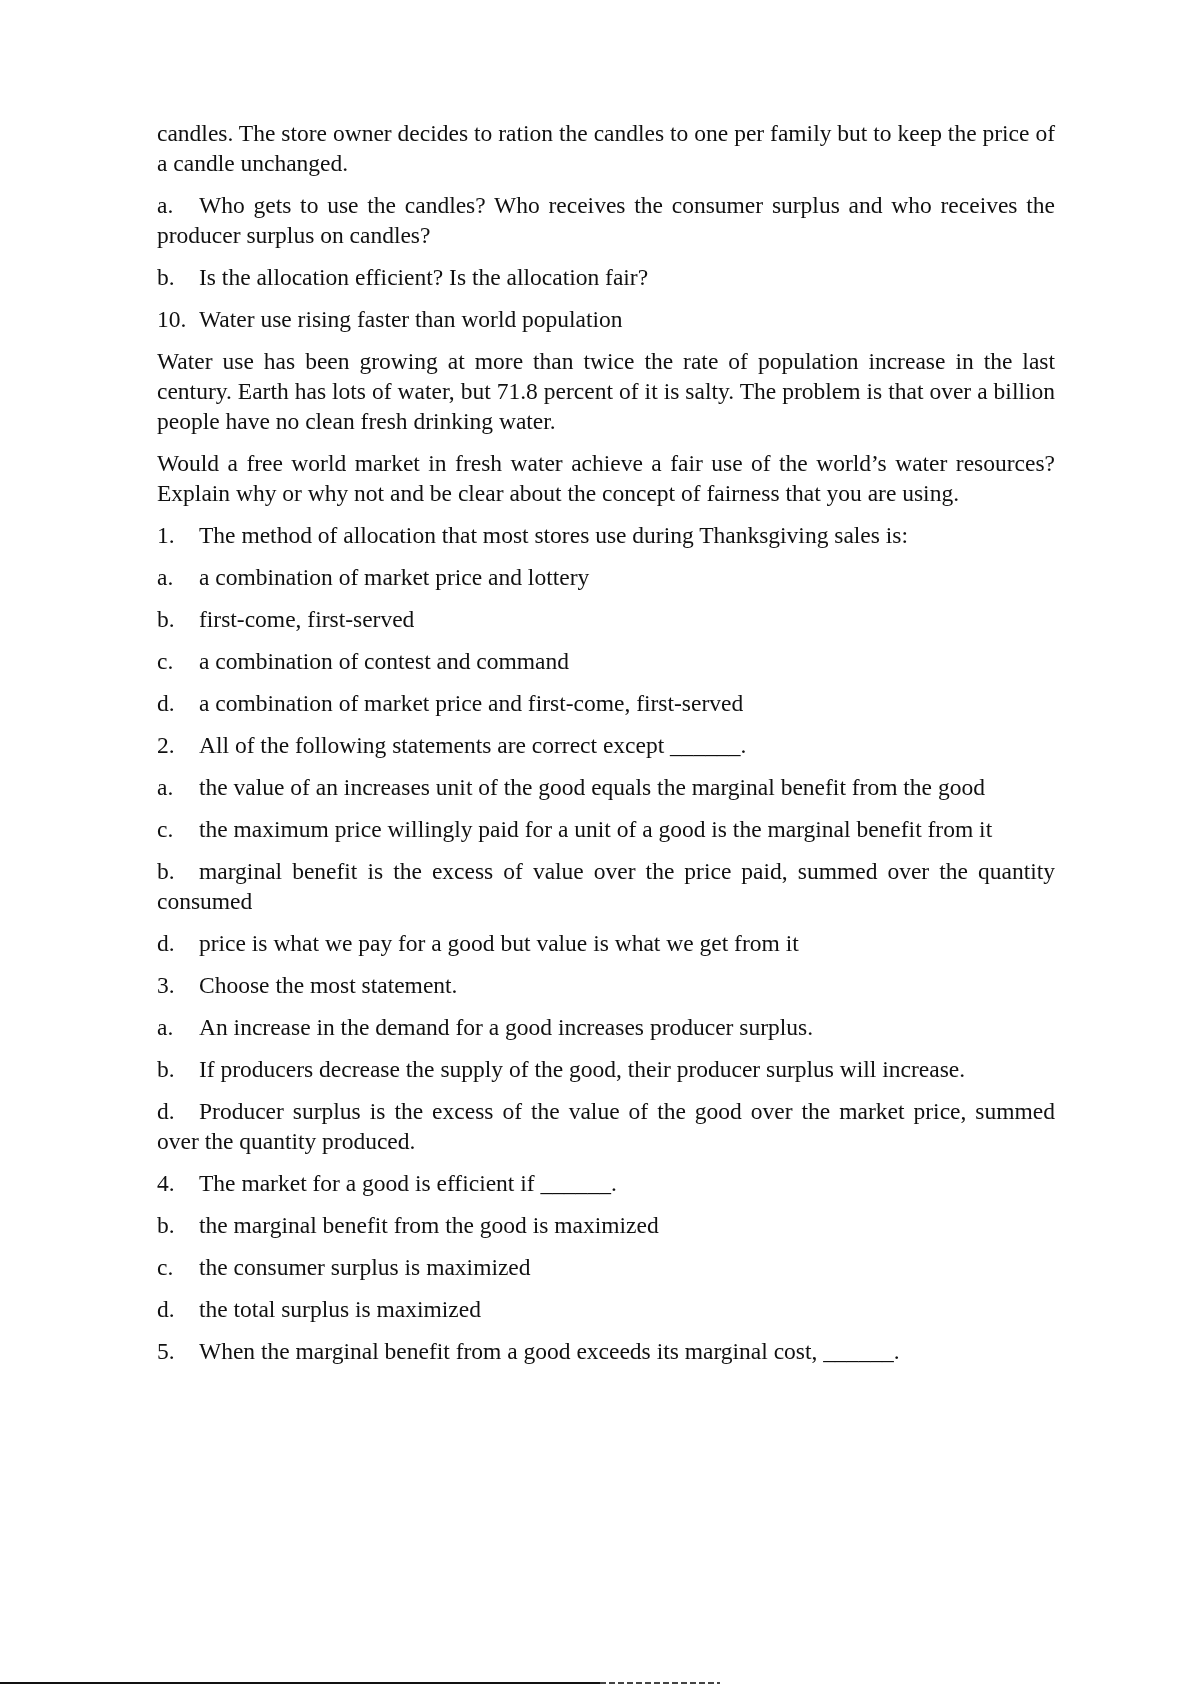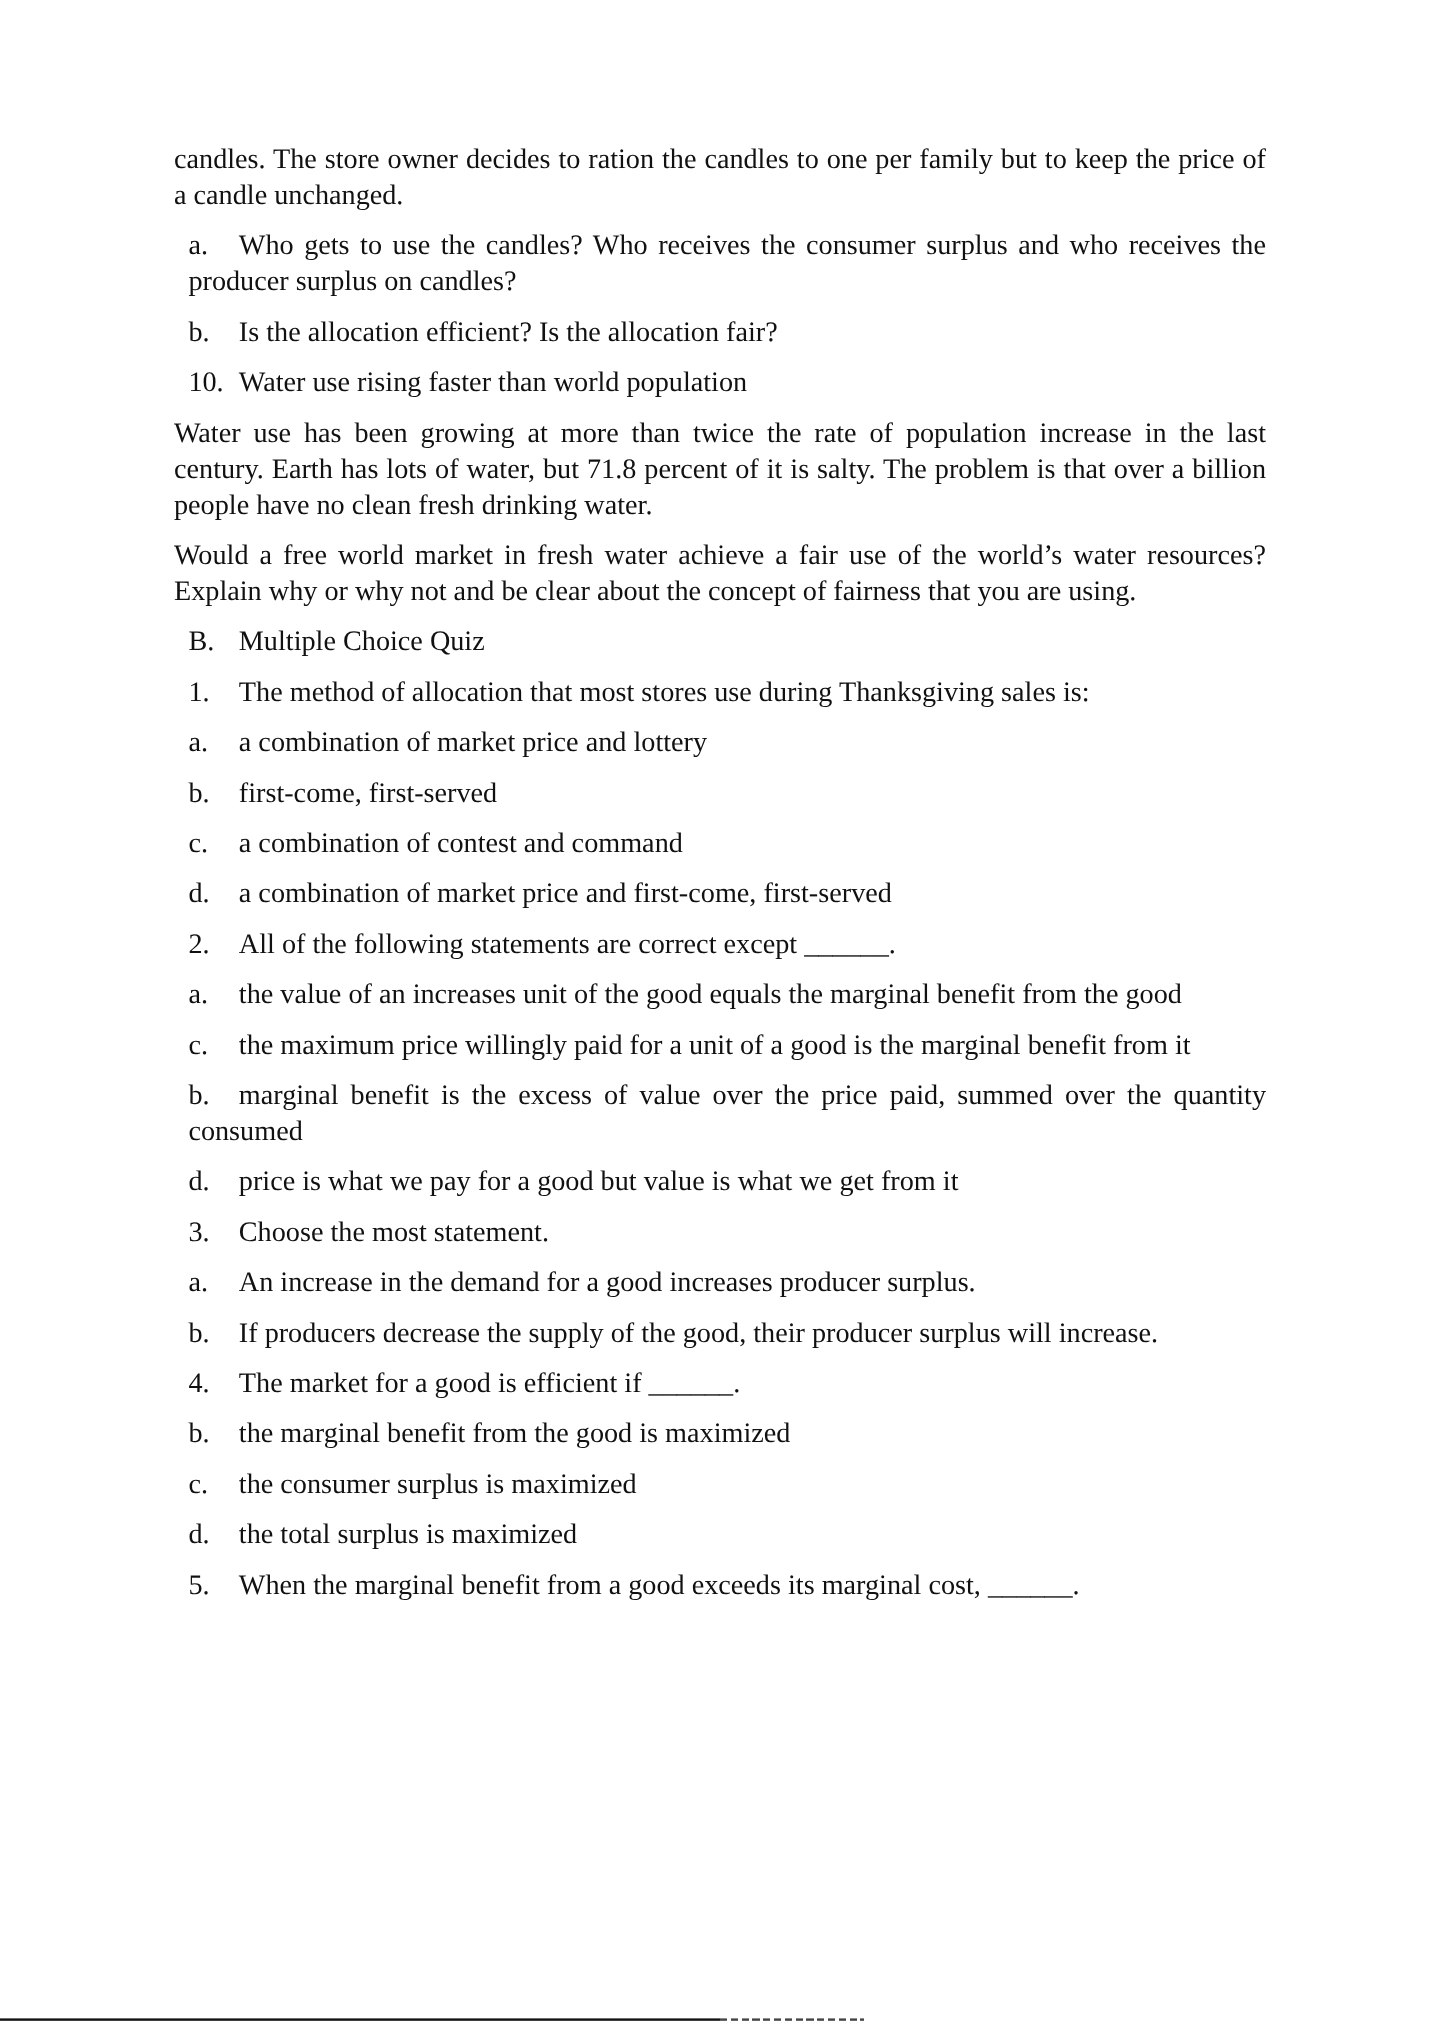--- a/index.html
+++ b/index.html
@@ -2,21 +2,21 @@
 <html><head>
 <meta charset="utf-8">
 <style>
   html, body { margin: 0; padding: 0; background: #ffffff; }
   body { width: 1191px; height: 1685px; position: relative; overflow: hidden; }
   .page {
     position: absolute; left: 145px; top: 118px; width: 910px;
     font-family: "Liberation Serif", "DejaVu Serif", serif;
     font-size: 23.5px; line-height: 30px; color: #111;
   }
-  .p { margin: 0 0 12px 0; text-align: justify; }
+  .p { margin: 0 0 12px 12px; text-align: justify; }
   .item { margin: 0 0 12px 12px; text-align: justify; }
   .lbl { display: inline-block; width: 42px; }
   .bottom-rule {
     position: absolute; left: 0; top: 1682px; width: 600px; height: 2px; background: #111;
   }
   .bottom-rule2 {
     position: absolute; left: 600px; top: 1682px; width: 120px; height: 2px;
     background: repeating-linear-gradient(90deg, #444 0 6px, #fff 6px 9px);
   }
 </style>
@@ -25,36 +25,36 @@
 
 <div class="page">
   <p class="p">candles. The store owner decides to ration the candles to one per family but to keep the price of a candle unchanged.</p>
   <p class="item"><span class="lbl">a.</span><span>Who gets to use the candles? Who receives the consumer surplus and who receives the producer surplus on candles?</span></p>
   <p class="item"><span class="lbl">b.</span><span>Is the allocation efficient? Is the allocation fair?</span></p>
 
   <p class="item"><span class="lbl">10.</span><span>Water use rising faster than world population</span></p>
   <p class="p">Water use has been growing at more than twice the rate of population increase in the last century. Earth has lots of water, but 71.8 percent of it is salty. The problem is that over a billion people have no clean fresh drinking water.</p>
   <p class="p">Would a free world market in fresh water achieve a fair use of the world’s water resources? Explain why or why not and be clear about the concept of fairness that you are using.</p>
 
-  <p class="item"><span class="lbl">B.</span><span>Multiple Choice Quiz</span></p>
 
   <div id="questions">
       <p class="item"><span class="lbl">1.</span><span>The method of allocation that most stores use during Thanksgiving sales is:</span></p>
       <p class="item"><span class="lbl">a.</span><span>a combination of market price and lottery</span></p>
       <p class="item"><span class="lbl">b.</span><span>first-come, first-served</span></p>
       <p class="item"><span class="lbl">c.</span><span>a combination of contest and command</span></p>
       <p class="item"><span class="lbl">d.</span><span>a combination of market price and first-come, first-served</span></p>
       <p class="item"><span class="lbl">2.</span><span>All of the following statements are correct except ______.</span></p>
       <p class="item"><span class="lbl">a.</span><span>the value of an increases unit of the good equals the marginal benefit from the good</span></p>
       <p class="item"><span class="lbl">c.</span><span>the maximum price willingly paid for a unit of a good is the marginal benefit from it</span></p>
       <p class="item"><span class="lbl">b.</span><span>marginal benefit is the excess of value over the price paid, summed over the quantity consumed</span></p>
       <p class="item"><span class="lbl">d.</span><span>price is what we pay for a good but value is what we get from it</span></p>
       <p class="item"><span class="lbl">3.</span><span>Choose the most statement.</span></p>
       <p class="item"><span class="lbl">a.</span><span>An increase in the demand for a good increases producer surplus.</span></p>
       <p class="item"><span class="lbl">b.</span><span>If producers decrease the supply of the good, their producer surplus will increase.</span></p>
+      <p class="item"><span class="lbl">d.</span><span>Producer surplus is the excess of the value of the good over the market price, summed over the quantity produced.</span></p>
       <p class="item"><span class="lbl">4.</span><span>The market for a good is efficient if ______.</span></p>
       <p class="item"><span class="lbl">b.</span><span>the marginal benefit from the good is maximized</span></p>
       <p class="item"><span class="lbl">c.</span><span>the consumer surplus is maximized</span></p>
       <p class="item"><span class="lbl">d.</span><span>the total surplus is maximized</span></p>
       <p class="item"><span class="lbl">5.</span><span>When the marginal benefit from a good exceeds its marginal cost, ______.</span></p>
     </div>
 </div>
 
 <div class="bottom-rule"></div>
 <div class="bottom-rule2"></div>

